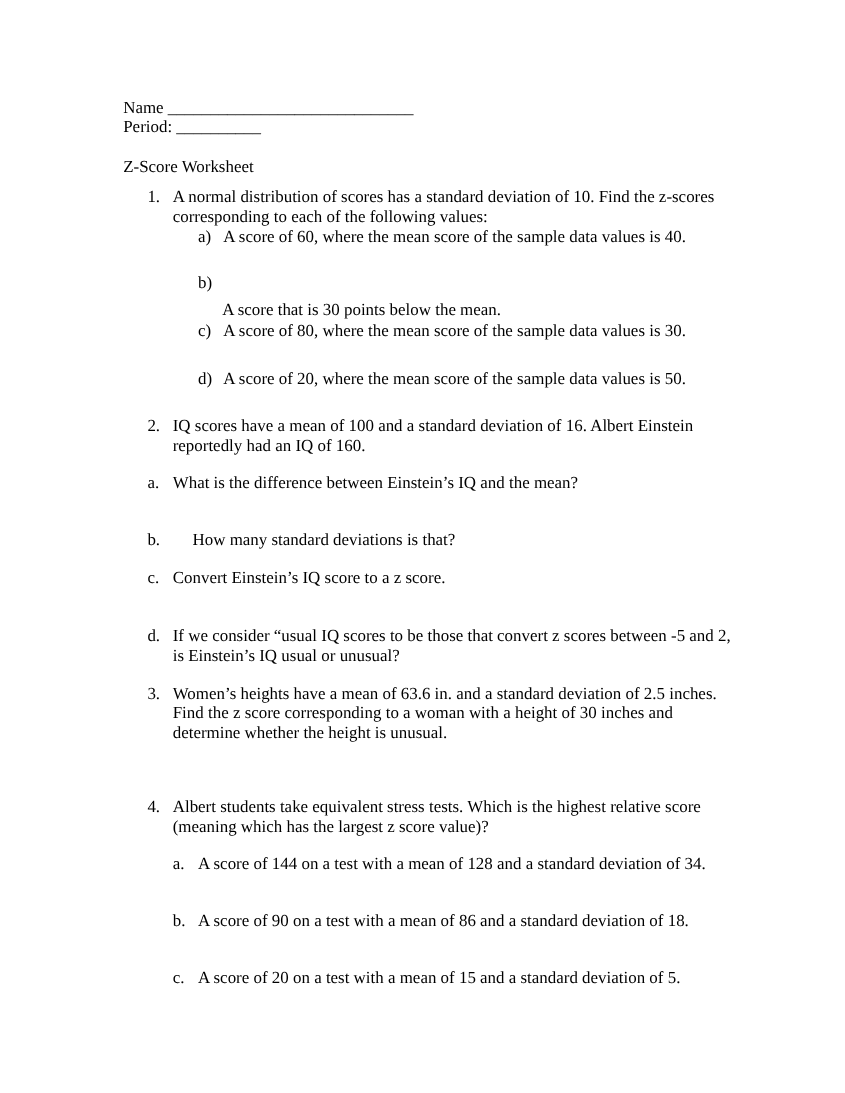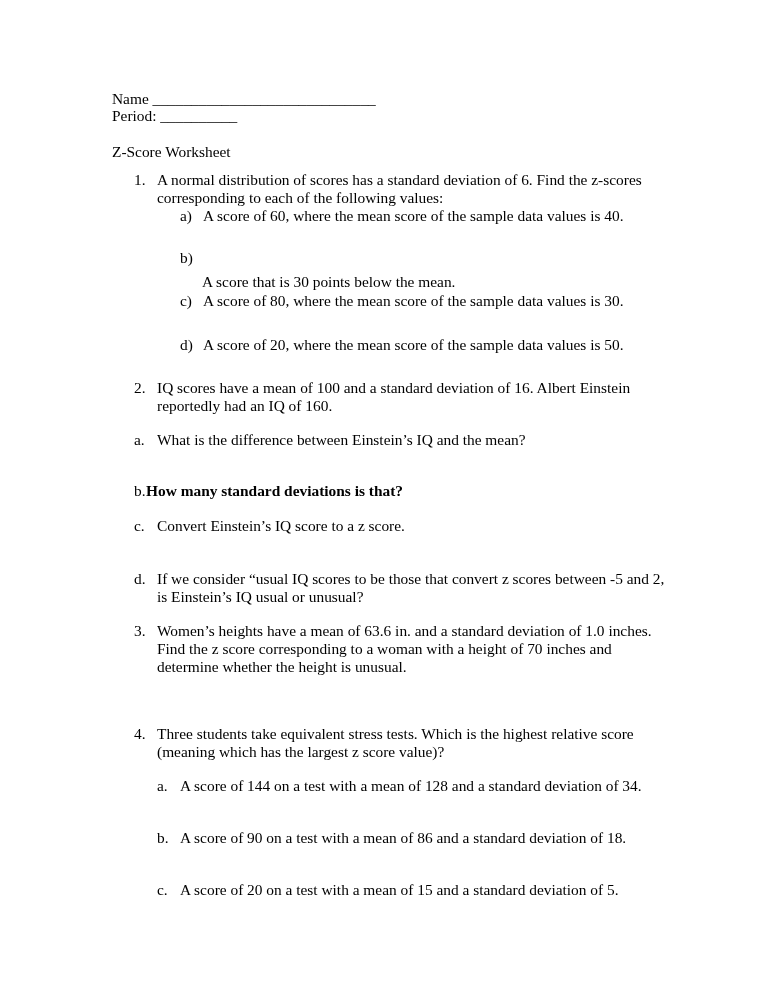--- a/index.html
+++ b/index.html
@@ -17,21 +17,21 @@
 </div>
 <div class="line" style="left:112px; top:107px;">
   <span>Period:</span>
   <span>__________</span>
 </div>
 
 <div class="line bold" style="left:112px; top:143px;">Z-Score Worksheet</div>
 
 <div>
   <span class="line" style="left:134px; top:171px;">1.</span>
-  <span class="line" style="left:157px; top:171px;">A normal distribution of scores has a standard deviation of 6.  Find the z-scores</span>
+  <span class="line" style="left:157px; top:171px;">A normal distribution of scores has a standard deviation of 10.  Find the z-scores</span>
   <span class="line" style="left:157px; top:189px;">corresponding to each of the following values:</span>
 
   <span class="line" style="left:180px; top:207px;">a)</span>
   <span class="line" style="left:203px; top:207px;text-align:center;">A score of 60, where the mean score of the sample data values is 40.</span>
 
   <span class="line" style="left:180px; top:249px;">b)</span>
   <span class="line" style="left:202px; top:249px;margin-top:24px;">A score that is 30 points below the mean.</span>
 
   <span class="line" style="left:180px; top:292px;">c)</span>
   <span class="line" style="left:203px; top:292px;">A score of 80, where the mean score of the sample data values is 30.</span>
@@ -42,40 +42,40 @@
 
 <div>
   <span class="line" style="left:134px; top:379px;">2.</span>
   <span class="line" style="left:157px; top:379px;">IQ scores have a mean of 100 and a standard deviation of 16.  Albert Einstein</span>
   <span class="line" style="left:157px; top:397px;">reportedly had an IQ of 160.</span>
 
   <span class="line" style="left:134px; top:431px;">a.</span>
   <span class="line" style="left:157px; top:431px;">What is the difference between Einstein’s IQ and the mean?</span>
 
   <span class="line" style="left:134px; top:482px;">b.</span>
-  <span class="line" style="left:146px; top:482px;font-weight:bold;">How many standard deviations is that?</span>
+  <span class="line" style="left:175px; top:482px;">How many standard deviations is that?</span>
 
   <span class="line" style="left:134px; top:517px;">c.</span>
   <span class="line" style="left:157px; top:517px;">Convert Einstein’s IQ score to a z score.</span>
 
   <span class="line" style="left:134px; top:570px;">d.</span>
   <span class="line" style="left:157px; top:570px;">If we consider “usual IQ scores to be those that convert z scores between -5 and 2,</span>
   <span class="line" style="left:157px; top:588px;">is Einstein’s IQ usual or unusual?</span>
 </div>
 
 <div>
   <span class="line" style="left:134px; top:622px;">3.</span>
-  <span class="line" style="left:157px; top:622px;">Women’s heights have a mean of 63.6 in. and a standard deviation of 1.0 inches.</span>
-  <span class="line" style="left:157px; top:640px;">Find the z score corresponding to a woman with a height of 70 inches and</span>
+  <span class="line" style="left:157px; top:622px;">Women’s heights have a mean of 63.6 in. and a standard deviation of 2.5 inches.</span>
+  <span class="line" style="left:157px; top:640px;">Find the z score corresponding to a woman with a height of 30 inches and</span>
   <span class="line" style="left:157px; top:658px;">determine whether the height is unusual.</span>
 </div>
 
 <div>
   <span class="line" style="left:134px; top:725px;">4.</span>
-  <span class="line" style="left:157px; top:725px;">Three students take equivalent stress tests. Which is the highest relative score</span>
+  <span class="line" style="left:157px; top:725px;">Albert students take equivalent stress tests. Which is the highest relative score</span>
   <span class="line" style="left:157px; top:743px;">(meaning which has the largest z score value)?</span>
 
   <span class="line" style="left:157px; top:777px;">a.</span>
   <span class="line" style="left:180px; top:777px;">A score of 144 on a test with a mean of 128 and a standard deviation of 34.</span>
 
   <span class="line" style="left:157px; top:829px;">b.</span>
   <span class="line" style="left:180px; top:829px;">A score of 90 on a test with a mean of 86 and a standard deviation of 18.</span>
 
   <span class="line" style="left:157px; top:881px;">c.</span>
   <span class="line" style="left:180px; top:881px;">A score of 20 on a test with a mean of 15 and a standard deviation of 5.</span>

